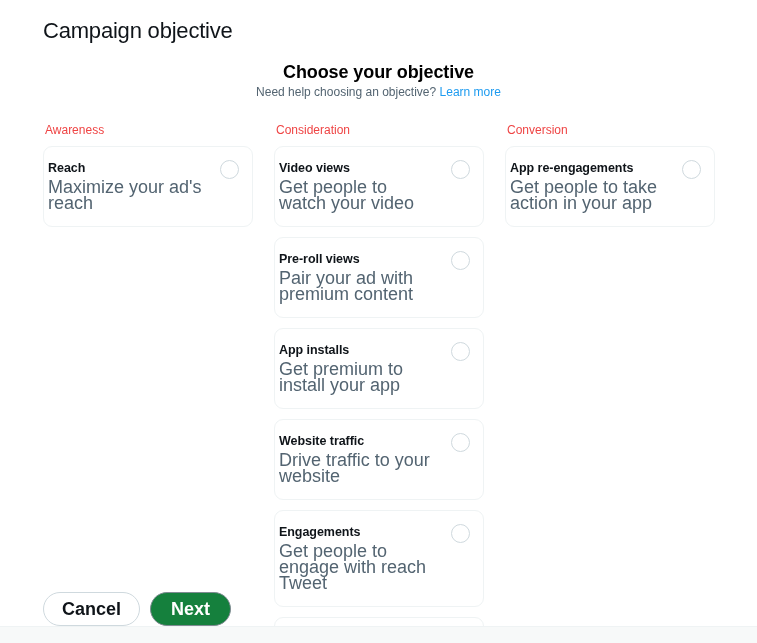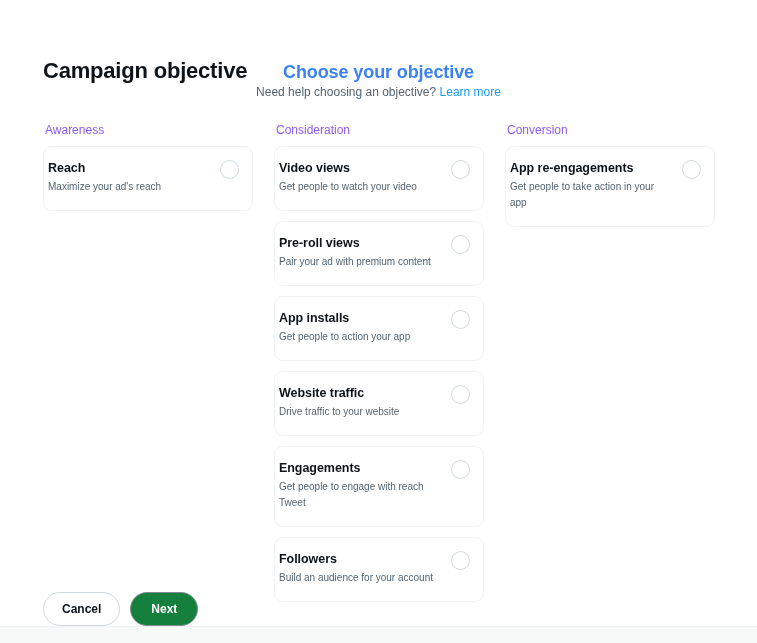--- a/index.html
+++ b/index.html
@@ -23,39 +23,38 @@
     height: 643px;
     background: #ffffff;
   }
 
   
   .page-title {
     position: absolute;
     left: 43px;
     top: 17px;
     font-size: 22px;
-    font-weight: bold;
+    font-weight: normal;
     letter-spacing: -0.2px;
     color: #0f1419;
     line-height: 28px;
-    margin-top: 40px;
   }
 
   
   .heading-block {
     position: absolute;
     left: 0;
     right: 0;
     top: 60px;
     text-align: center;
   }
   .heading-title {
     font-size: 18px;
     font-weight: bold;
-    color: #3b82f6;
+    color: #000000;
     line-height: 24px;
     letter-spacing: -0.1px;
   }
   .heading-sub {
     font-size: 12px;
     color: #536471;
     line-height: 16px;
   }
   .heading-sub a,
   .learn-more {
@@ -73,21 +72,21 @@
     display: flex;
     align-items: flex-start;
     gap: 21px;
   }
   .column {
     width: 210px;
     flex: 0 0 210px;
   }
   .column-header {
     font-size: 12px;
-    color: #8b5cf6;
+    color: #ef4444;
     line-height: 16px;
     margin-bottom: 8px;
     padding-left: 2px;
   }
 
   
   .card {
     position: relative;
     border: 1px solid #eff3f4;
     border-radius: 9px;
@@ -101,21 +100,21 @@
   .card-title {
     font-size: 12.5px;
     font-weight: bold;
     color: #0f1419;
     line-height: 16px;
     padding-right: 34px;
     letter-spacing: -0.05px;
   }
   .card-desc {
     margin-top: 3px;
-    font-size: 10px;
+    font-size: 18px;
     color: #536471;
     line-height: 16px;
     padding-right: 34px;
   }
   .radio {
     position: absolute;
     right: 13px;
     top: 13px;
     width: 19px;
     height: 19px;
@@ -128,21 +127,21 @@
   .actions {
     position: absolute;
     left: 43px;
     top: 592px;
     display: flex;
     align-items: center;
     gap: 10px;
   }
   .btn {
     border-radius: 17px;
-    font-size: 12px;
+    font-size: 18px;
     font-weight: bold;
     line-height: 16px;
     padding: 8px 18px;
     cursor: pointer;
     border: 1px solid transparent;
     font-family: "Liberation Sans", sans-serif;
   }
   .btn-cancel {
     background: #ffffff;
     border-color: #cfd9de;
@@ -197,21 +196,21 @@
           <div class="card-desc">Get people to watch your video</div>
           <span class="radio"></span>
         </div>
         <div class="card">
           <div class="card-title">Pre-roll views</div>
           <div class="card-desc">Pair your ad with premium content</div>
           <span class="radio"></span>
         </div>
         <div class="card">
           <div class="card-title">App installs</div>
-          <div class="card-desc">Get people to action your app</div>
+          <div class="card-desc">Get premium to install your app</div>
           <span class="radio"></span>
         </div>
         <div class="card">
           <div class="card-title">Website traffic</div>
           <div class="card-desc">Drive traffic to your website</div>
           <span class="radio"></span>
         </div>
         <div class="card">
           <div class="card-title">Engagements</div>
           <div class="card-desc">Get people to engage with reach Tweet</div>

